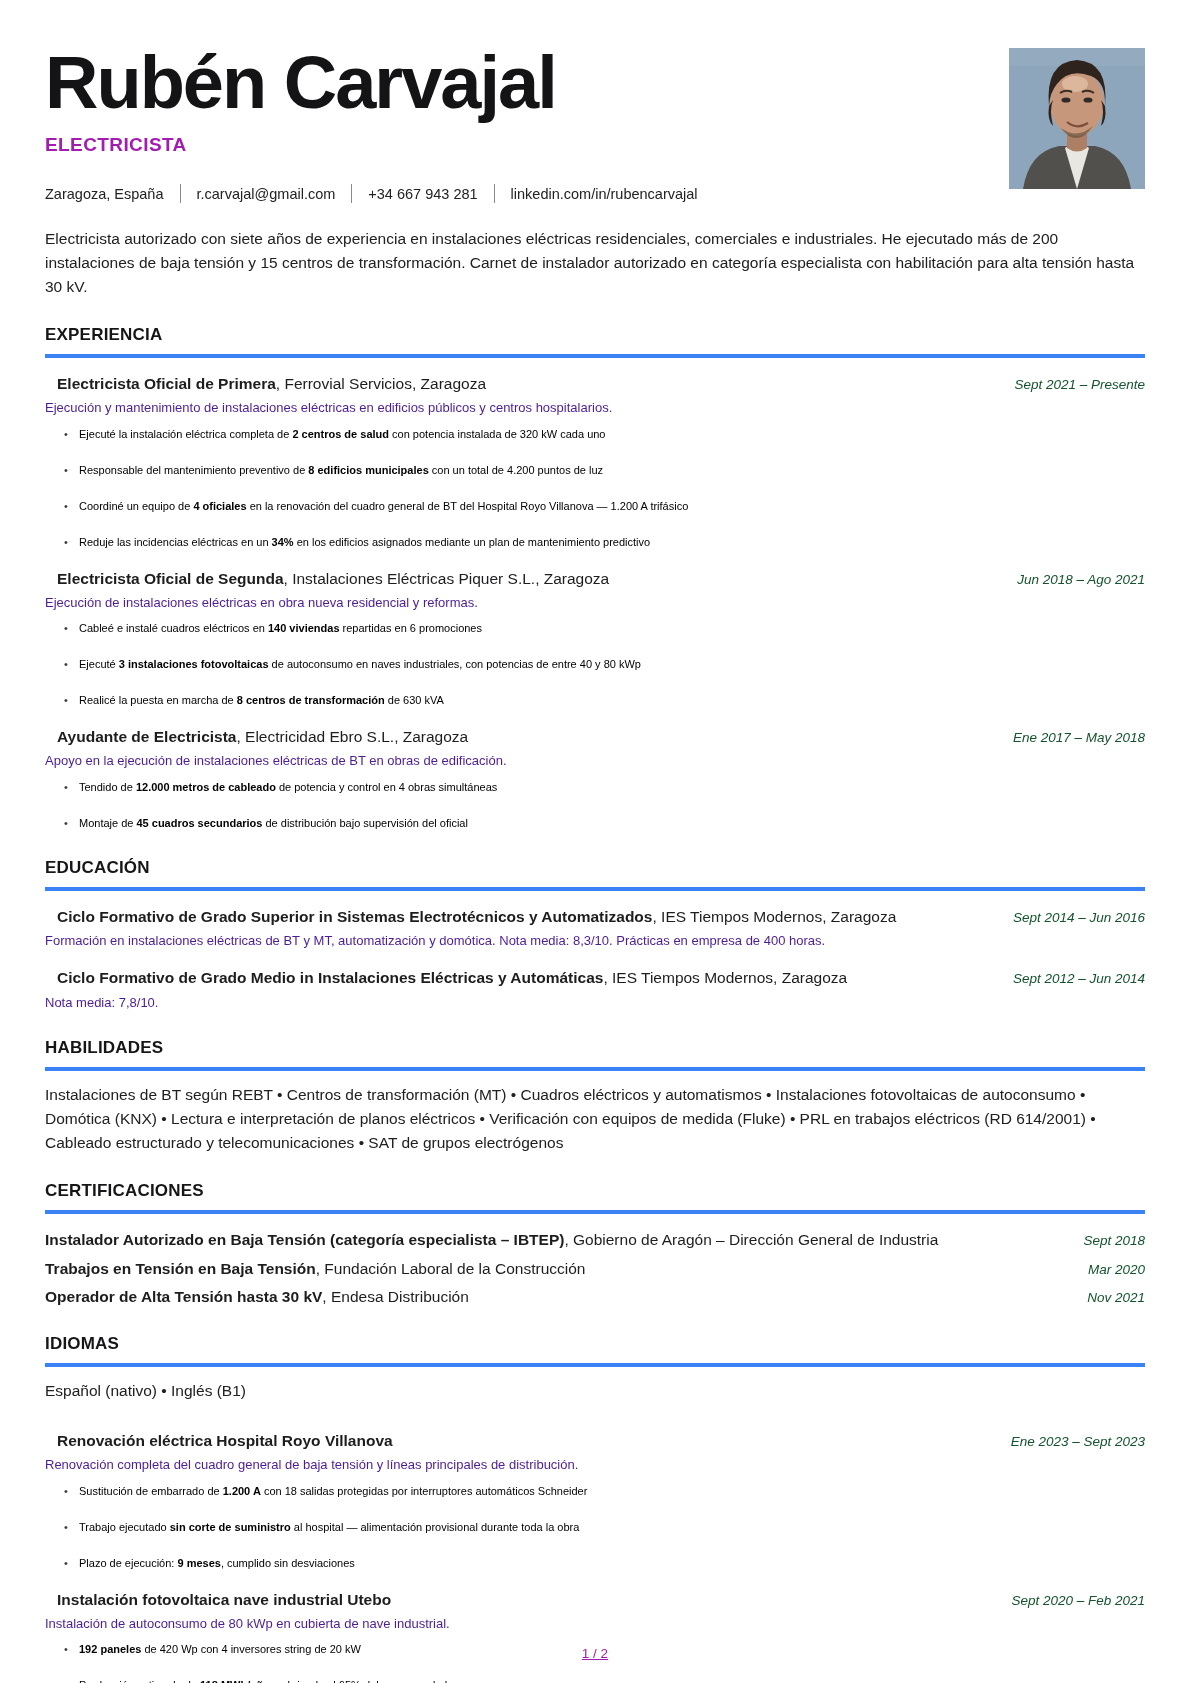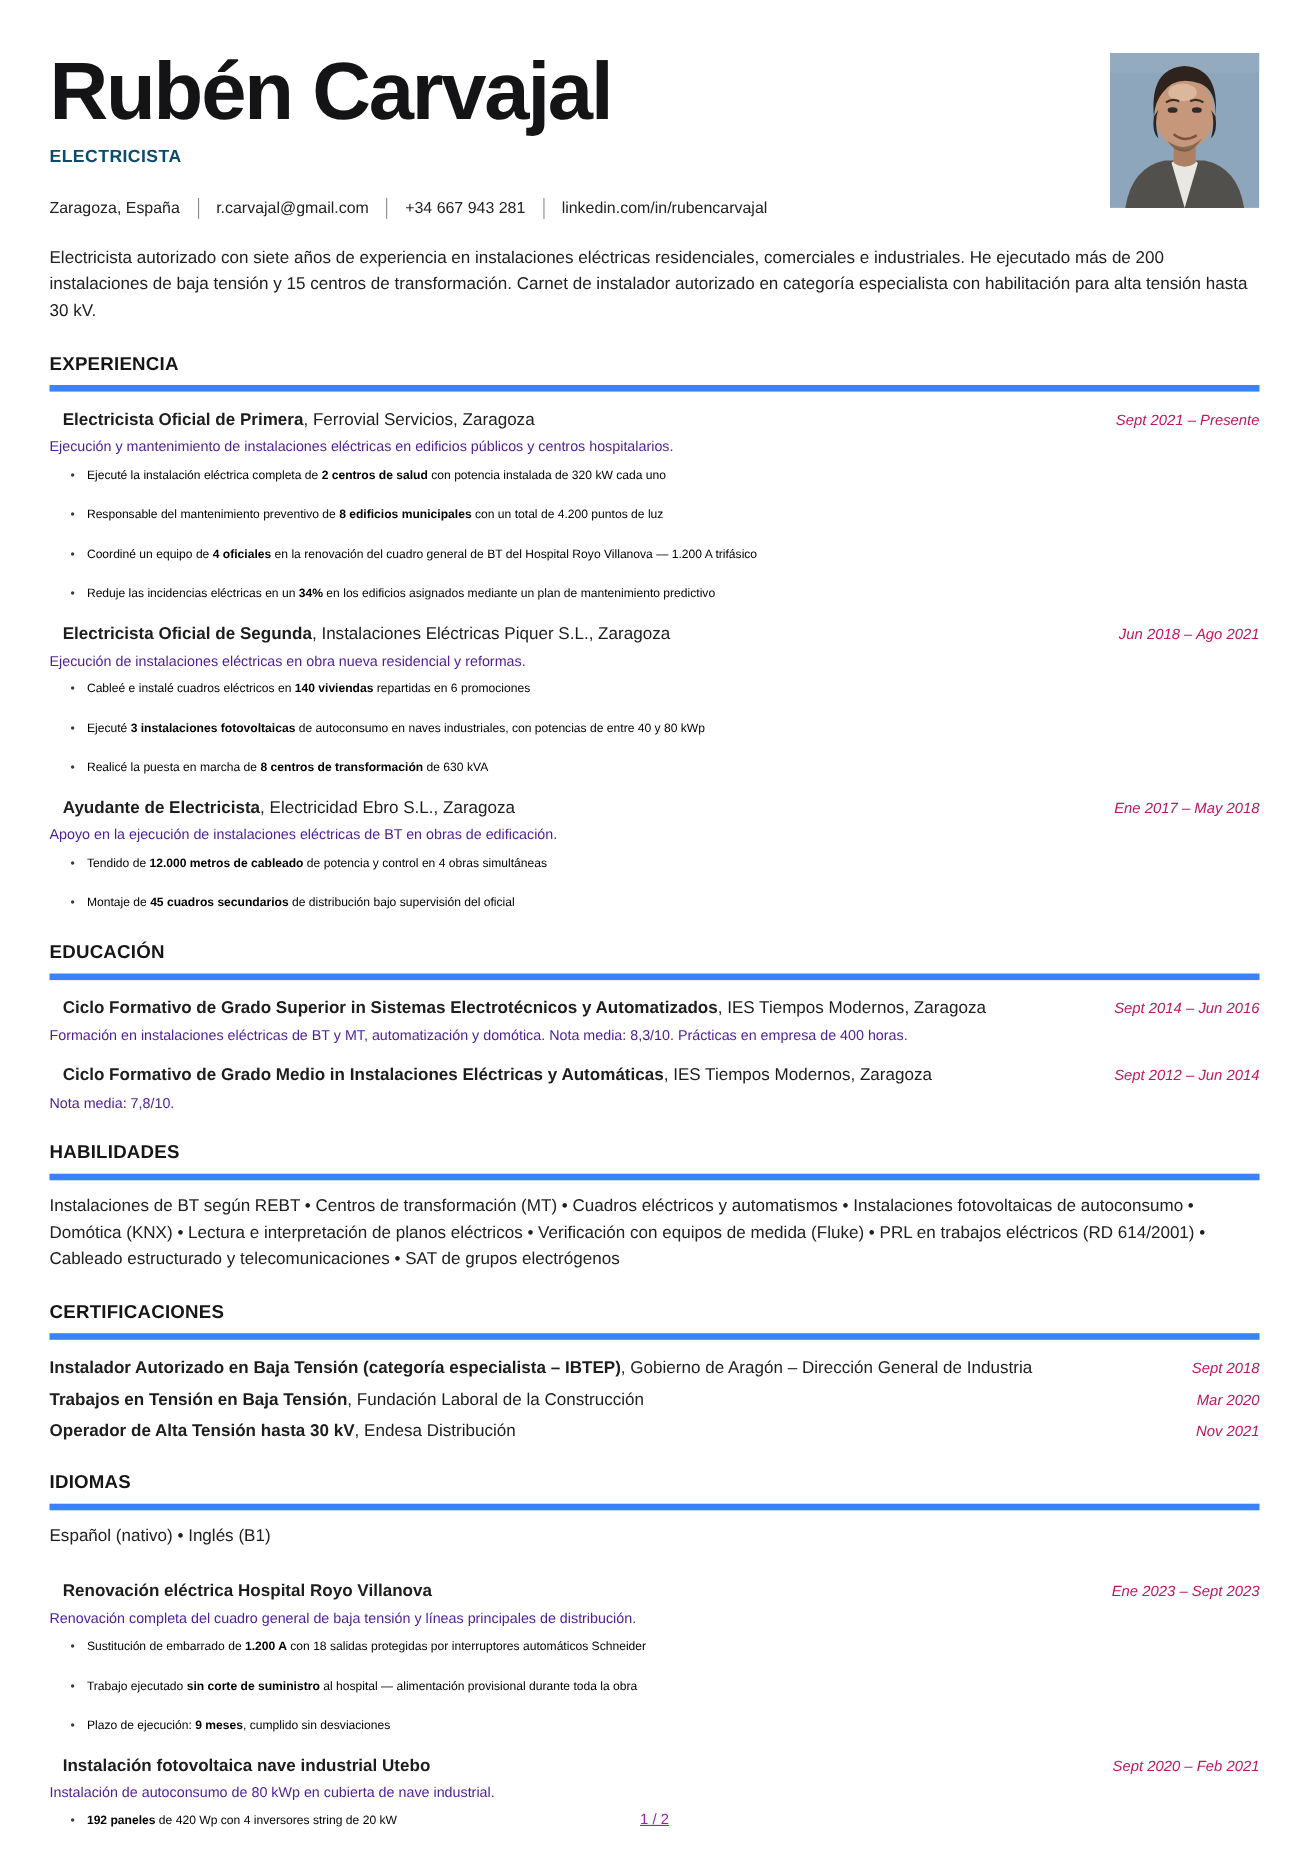--- a/index.html
+++ b/index.html
@@ -10,51 +10,51 @@
   }
   .page { padding: 46px 45px 0 45px; }
 
   
   .header { position: relative; }
   h1 {
     margin: 0; font-size: 74px; line-height: 1; font-weight: bold;
     letter-spacing: -2px; color: #141416;
   }
   .job-title {
-    margin-top: 14px; font-size: 16px; font-weight: bold;
-    letter-spacing: 0.4px; color: #0c4a6e;
+    margin-top: 14px; font-size: 19px; font-weight: bold;
+    letter-spacing: 0.4px; color: #a21caf;
   }
   .photo {
     position: absolute; top: 2px; right: 0; width: 136px; height: 141px;
     overflow: hidden;
   }
   .photo svg { display: block; width: 100%; height: 100%; }
 
   .contact {
     margin-top: 28px; display: flex; align-items: center; gap: 16px;
     font-size: 14.5px; color: #222;
   }
   .contact .sep { width: 1px; height: 19px; background: #8a8a8a; }
 
   .summary { margin-top: 24px; font-size: 15.5px; line-height: 1.55; color: #202022; max-width: 1100px; }
 
   
   .section { margin-top: 26px; }
   h2 {
     margin: 0; font-size: 17px; font-weight: bold; letter-spacing: 0.2px;
-    color: #161618; padding-bottom: 9px; border-bottom: 6px solid #3b82f6;
+    color: #161618; padding-bottom: 9px; border-bottom: 4px solid #3b82f6;
   }
 
   .entry { margin-top: 14px; }
   .entry + .entry { margin-top: 16px; }
   .entry-head { display: flex; justify-content: space-between; align-items: baseline; }
   .entry-title { font-size: 15.5px; line-height: 1.5; }
   .entry-title strong { font-weight: bold; margin-left: 12px; }
   .dates {
-    font-size: 13.5px; font-style: italic; color: #be185d;
+    font-size: 13.5px; font-style: italic; color: #14532d;
     white-space: nowrap; margin-left: 24px; flex-shrink: 0;
   }
   .entry-desc { margin-top: 3px; font-size: 13px; line-height: 1.5; color: #4c1d95; }
 
   ul.bullets { margin: 9px 0 0 0; padding: 0 0 0 19px; list-style: none; }
   ul.bullets li {
     position: relative; padding-left: 15px; font-size: 11px;
     line-height: 1.45; color: #000000;
   }
   ul.bullets li + li { margin-top: 20px; }

